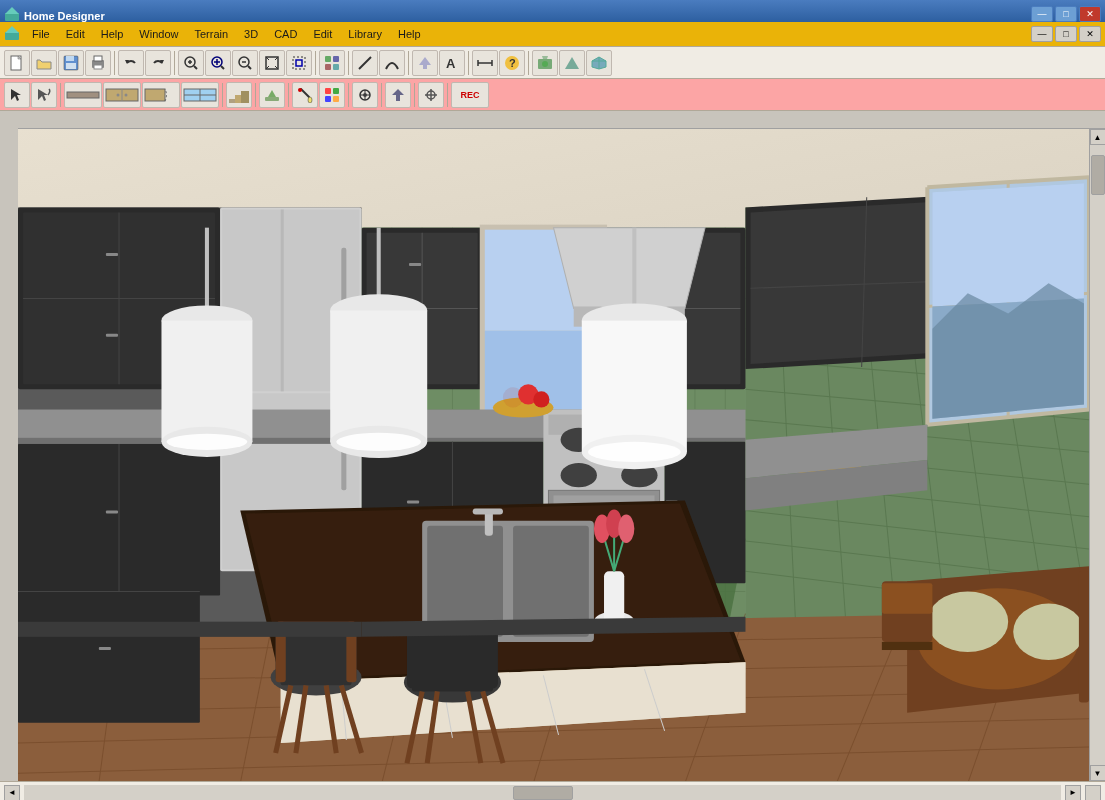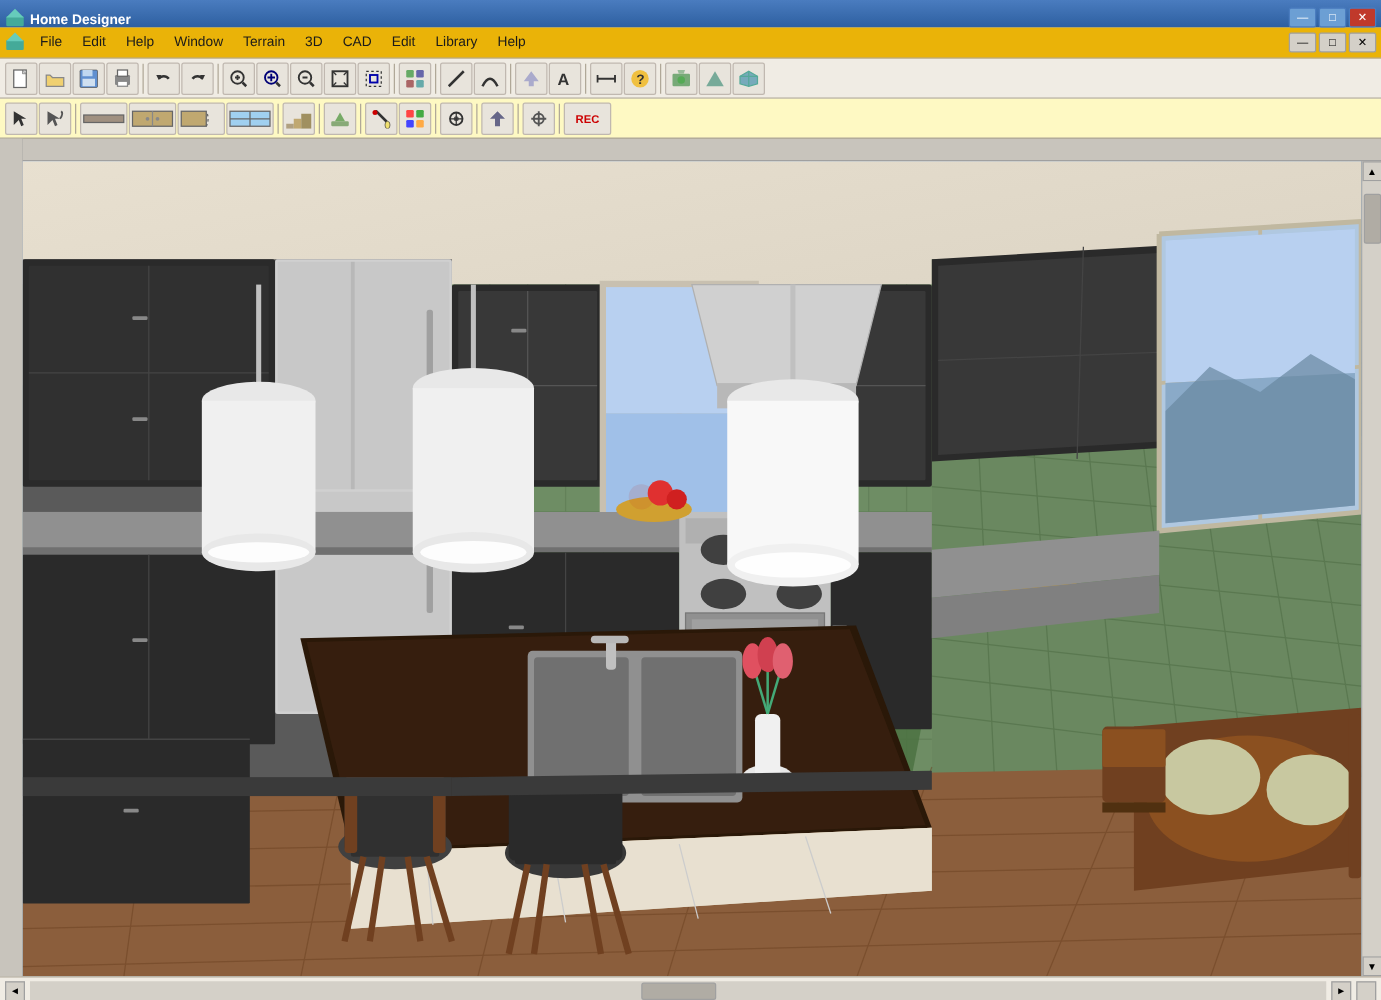--- a/index.html
+++ b/index.html
@@ -48,21 +48,21 @@
     .tb-separator { width: 1px; height: 24px; background: #b0a898; margin: 0 2px; }
     .tb-btn {
       width: 26px; height: 26px; background: #e8e4dc; border: 1px solid #c0b8b0;
       border-radius: 2px; display: flex; align-items: center; justify-content: center;
       cursor: pointer; font-size: 11px; color: #333;
     }
 
     
     #toolbar2 {
       height: 32px;
-      background: #fef9c3;
+      background: #fca5a5;
       display: flex;
       align-items: center;
       padding: 2px 4px;
       border-bottom: 1px solid #b0a898;
       gap: 1px;
     }
 
     
     #main-area {
       display: flex;

